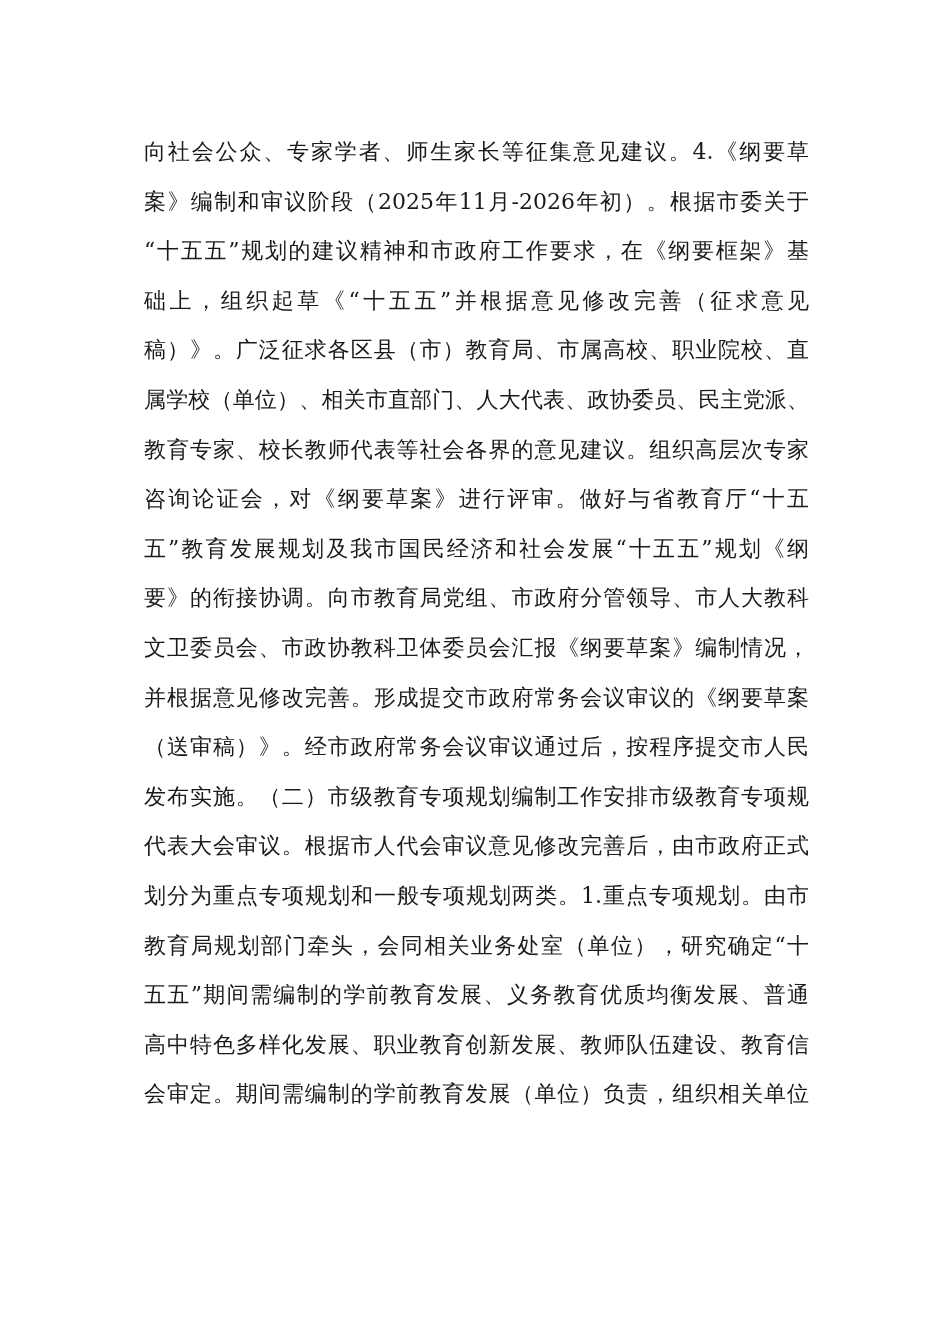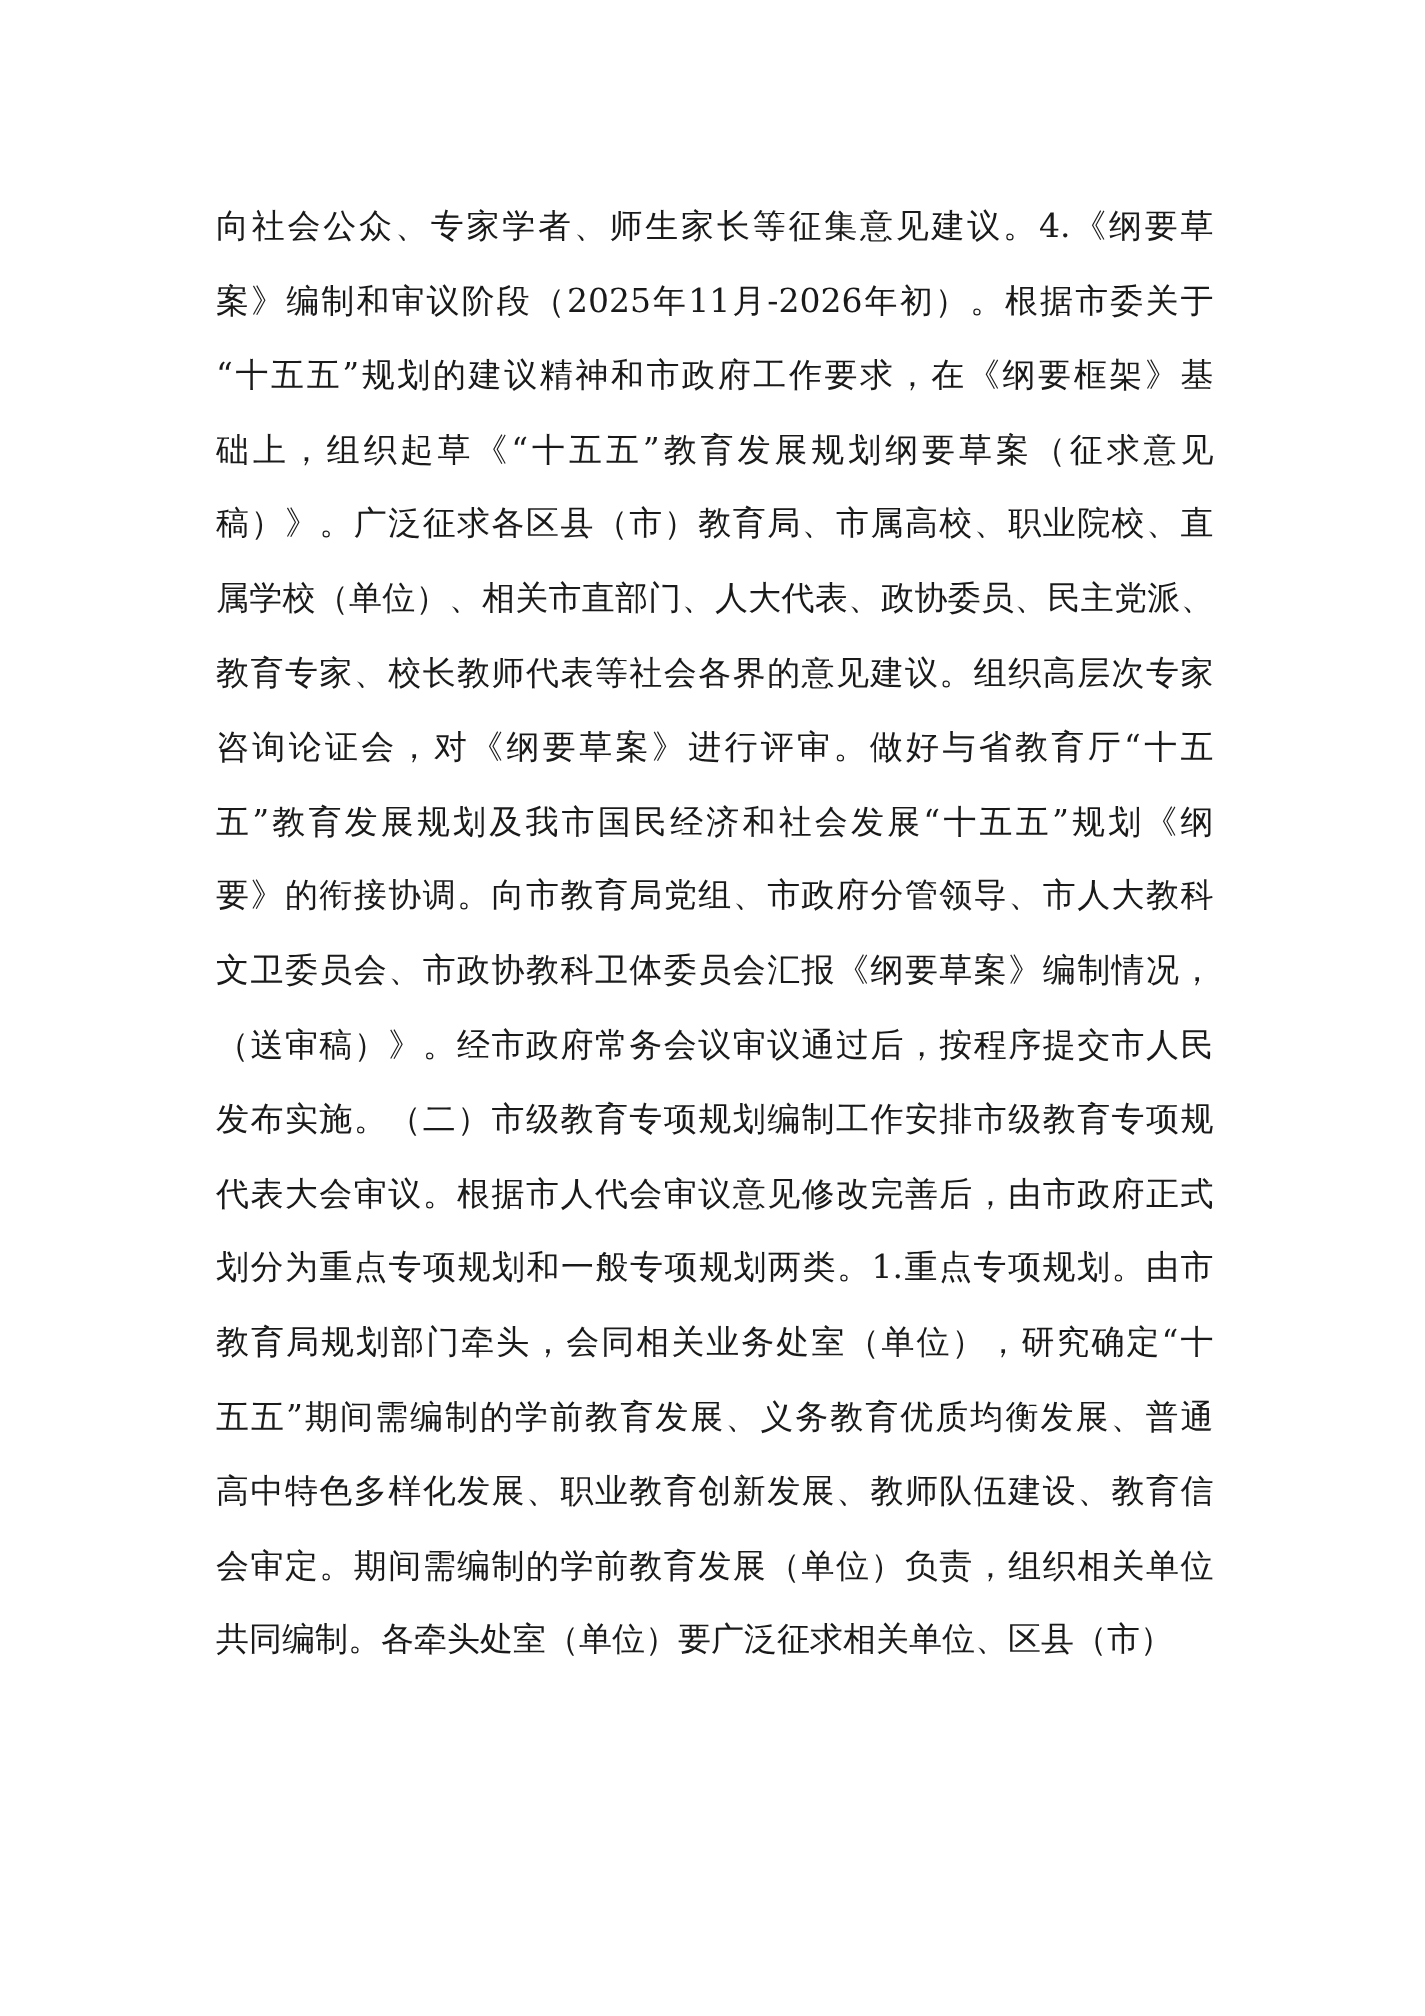--- a/index.html
+++ b/index.html
@@ -17,31 +17,31 @@
   .line.last { text-align-last: left; }
 </style>
 </head>
 <body>
 
 <div class="page">
   <div class="body-text">
     <span class="line">向社会公众、专家学者、师生家长等征集意见建议。4.《纲要草</span>
     <span class="line">案》编制和审议阶段（2025年11月-2026年初）。根据市委关于</span>
     <span class="line">“十五五”规划的建议精神和市政府工作要求，在《纲要框架》基</span>
-    <span class="line">础上，组织起草《“十五五”教育发展规划纲要草案（征求意见</span>
+    <span class="line">础上，组织起草《“十五五”并根据意见修改完善（征求意见</span>
     <span class="line">稿）》。广泛征求各区县（市）教育局、市属高校、职业院校、直</span>
     <span class="line">属学校（单位）、相关市直部门、人大代表、政协委员、民主党派、</span>
     <span class="line">教育专家、校长教师代表等社会各界的意见建议。组织高层次专家</span>
     <span class="line">咨询论证会，对《纲要草案》进行评审。做好与省教育厅“十五</span>
     <span class="line">五”教育发展规划及我市国民经济和社会发展“十五五”规划《纲</span>
     <span class="line">要》的衔接协调。向市教育局党组、市政府分管领导、市人大教科</span>
     <span class="line">文卫委员会、市政协教科卫体委员会汇报《纲要草案》编制情况，</span>
+    <span class="line">并根据意见修改完善。形成提交市政府常务会议审议的《纲要草案</span>
     <span class="line">（送审稿）》。经市政府常务会议审议通过后，按程序提交市人民</span>
     <span class="line">发布实施。（二）市级教育专项规划编制工作安排市级教育专项规</span>
     <span class="line">代表大会审议。根据市人代会审议意见修改完善后，由市政府正式</span>
     <span class="line">划分为重点专项规划和一般专项规划两类。1.重点专项规划。由市</span>
     <span class="line">教育局规划部门牵头，会同相关业务处室（单位），研究确定“十</span>
     <span class="line">五五”期间需编制的学前教育发展、义务教育优质均衡发展、普通</span>
     <span class="line">高中特色多样化发展、职业教育创新发展、教师队伍建设、教育信</span>
     <span class="line">会审定。期间需编制的学前教育发展（单位）负责，组织相关单位</span>
-    <span class="line last">共同编制。各牵头处室（单位）要广泛征求相关单位、区县（市）</span>
   </div>
 </div>
 
 </body></html>

